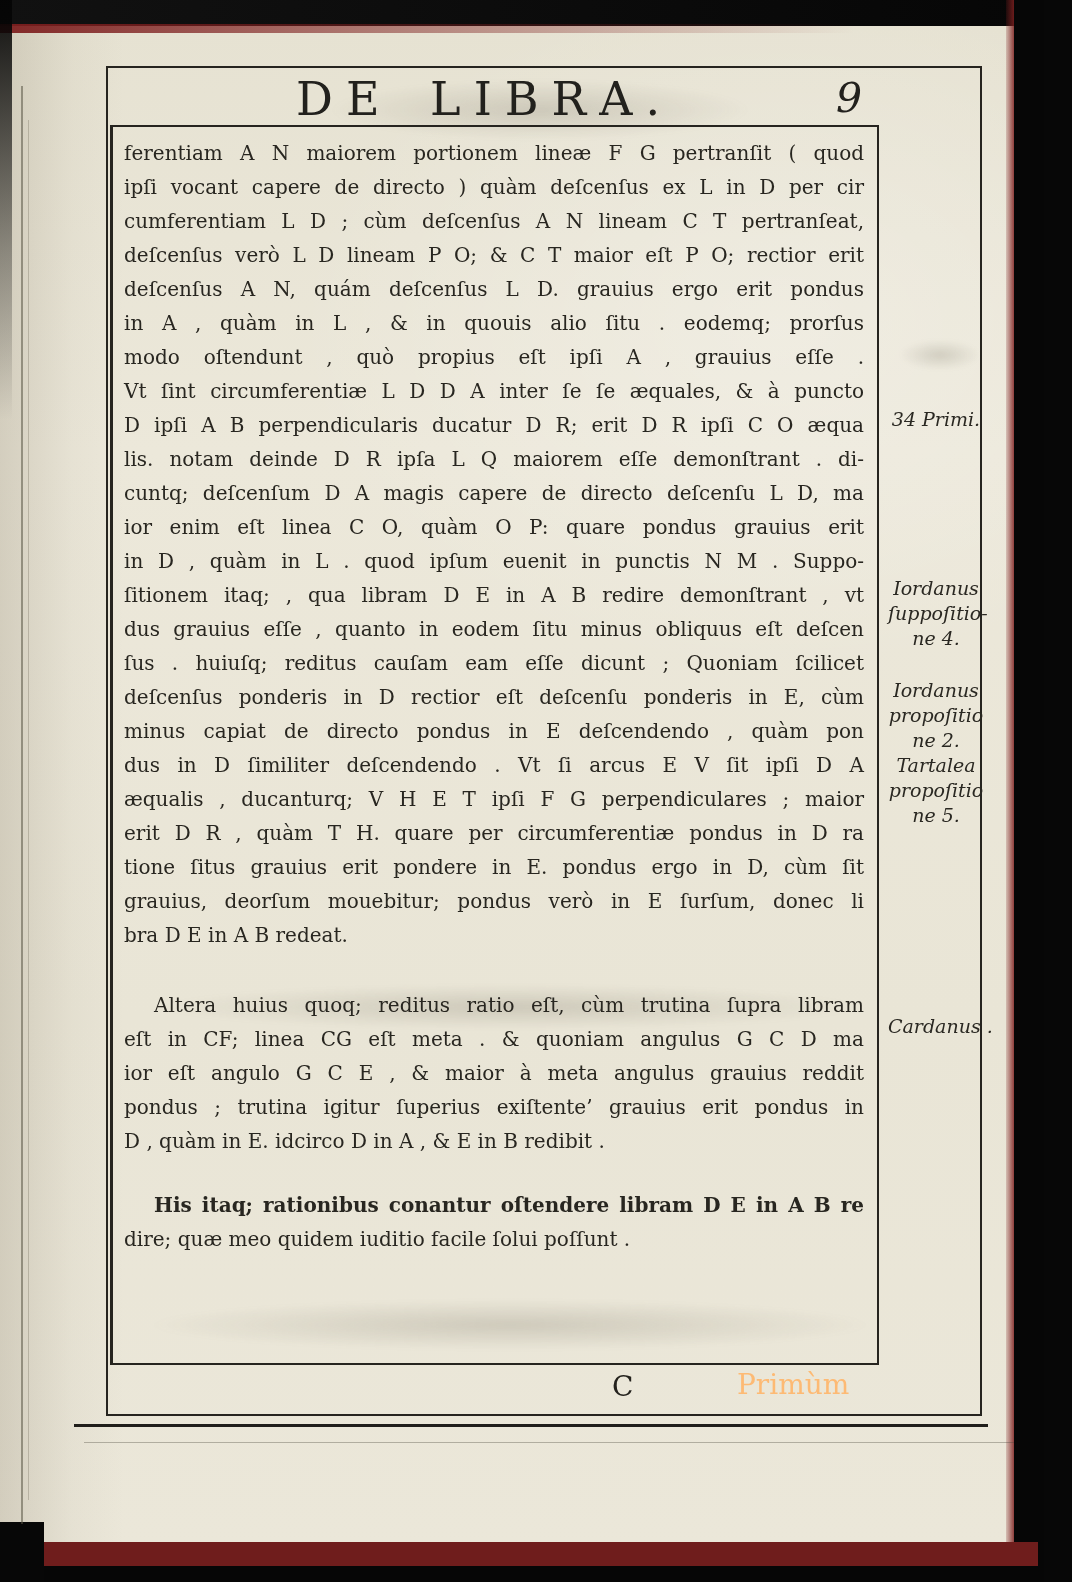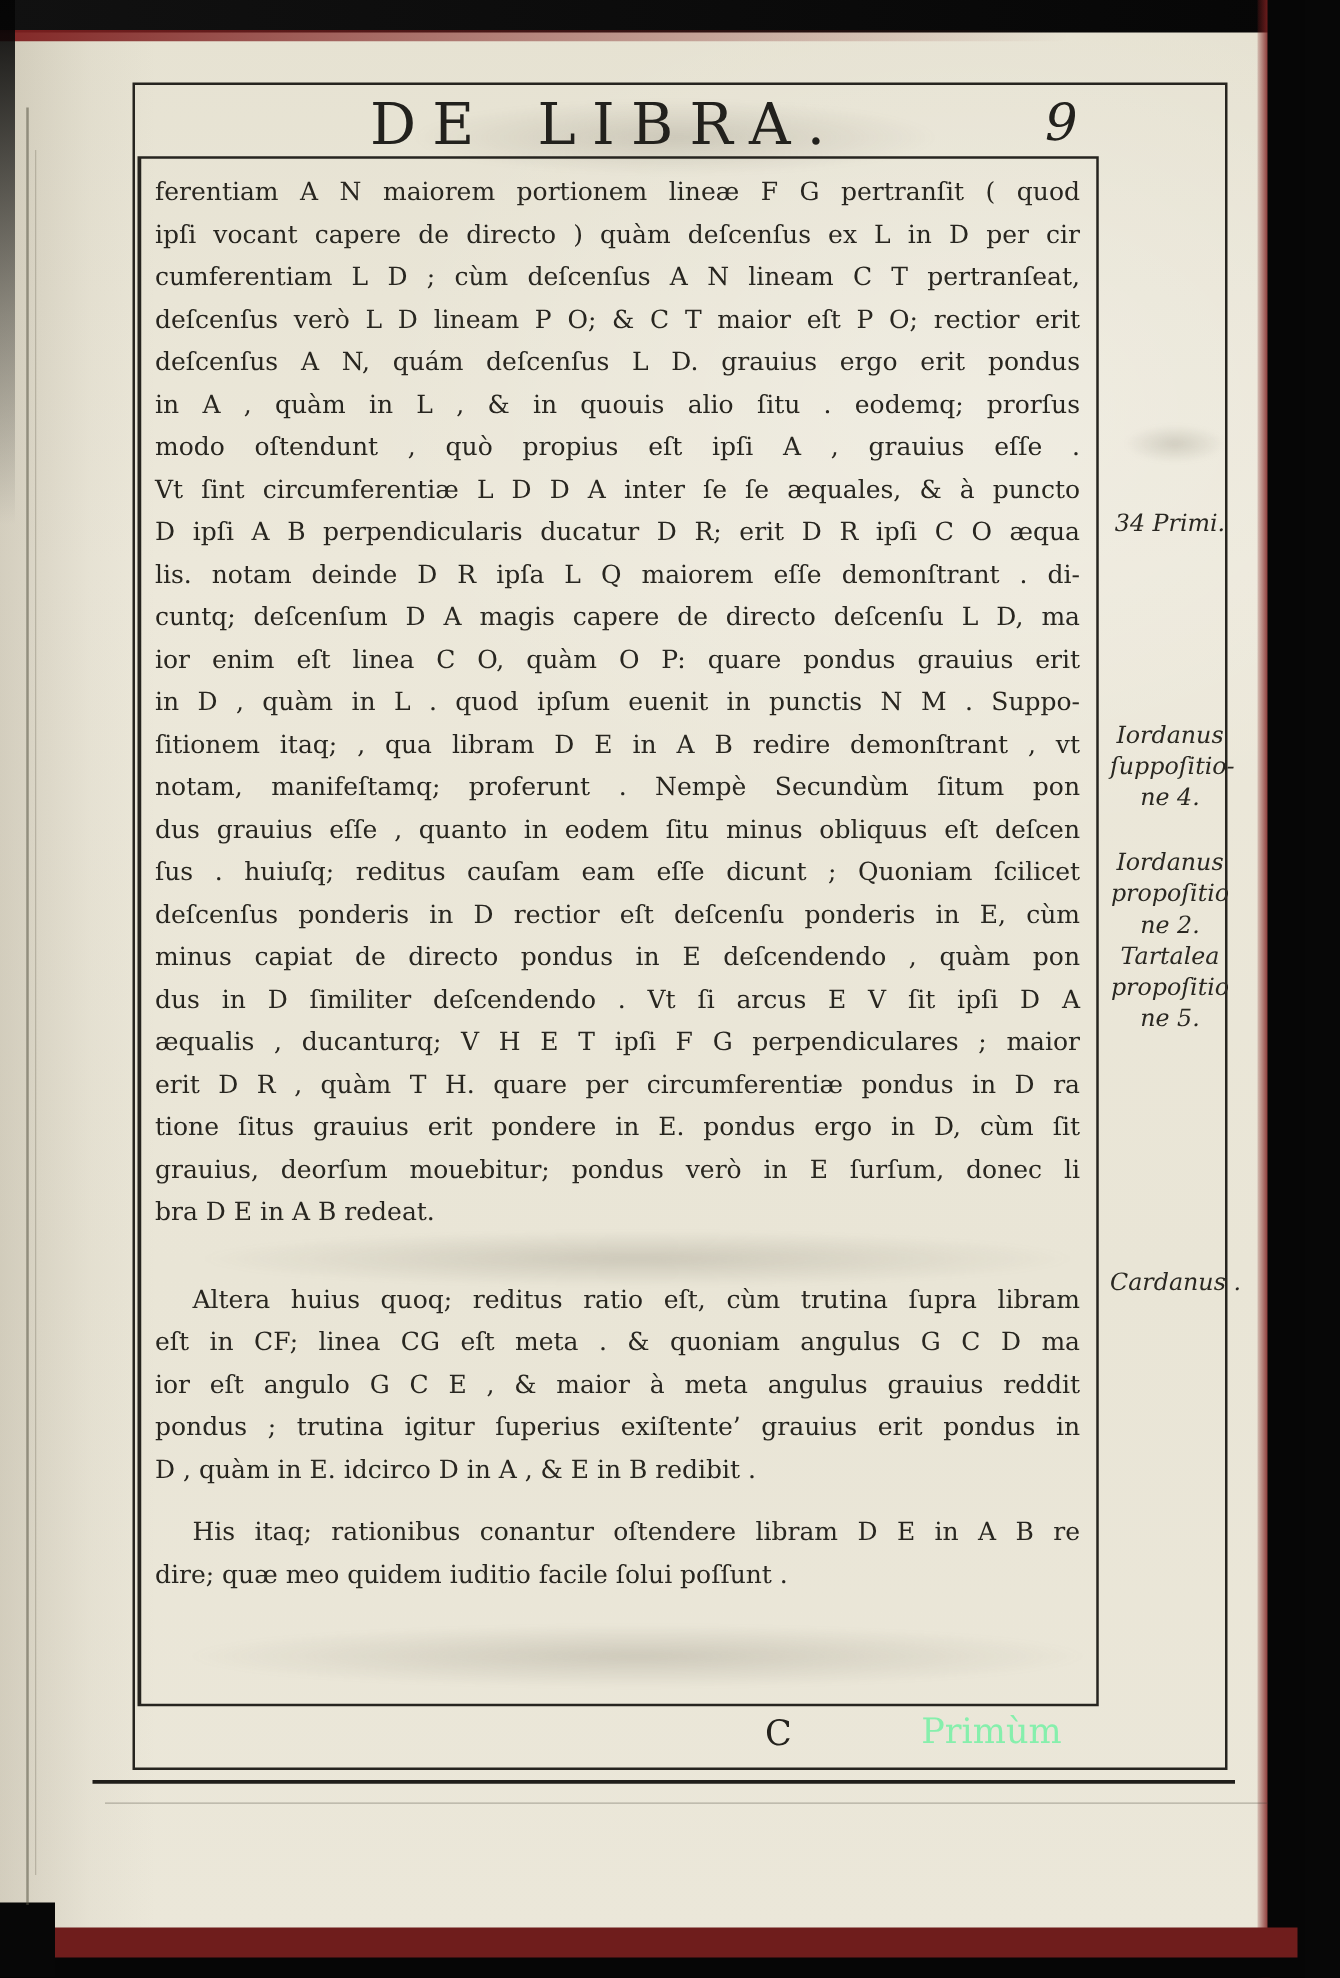--- a/index.html
+++ b/index.html
@@ -57,38 +57,38 @@
 
   
   #body-text{
     position:absolute;left:124px;top:136px;width:740px;
     font-size:20px;line-height:34px;color:#282620;
   }
   .line{height:34px;white-space:nowrap;text-align:justify;text-align-last:justify;}
   .line.last{text-align-last:left;}
   .line.indent{text-indent:30px;}
   .para2{margin-top:36px;}
-  .para3{margin-top:16px;}
+  .para3{margin-top:30px;font-weight:bold;}
 
   
   .margin-note{
     position:absolute;left:888px;width:96px;
     font-size:19px;font-style:italic;line-height:25px;color:#2a2822;
     white-space:nowrap;
     text-align:center;
   }
   #note-1{top:407px;}
   #note-2{top:576px;}
   #note-3{top:678px;}
   #note-4{top:753px;font-style:italic;}
   #note-5{top:1014px;}
 
   
   #signature-mark{position:absolute;left:612px;top:1370px;font-size:28px;color:#24221d;}
-  #catchword{position:absolute;left:737px;top:1368px;font-size:28px;color:#86efac;}
+  #catchword{position:absolute;left:737px;top:1368px;font-size:28px;color:#fdba74;}
 
   
   .ghost{position:absolute;background:radial-gradient(ellipse closest-side,rgba(110,104,88,.22),rgba(110,104,88,0));filter:blur(2px);}
   #ghost-header{left:330px;top:80px;width:420px;height:60px;}
   #ghost-gap1{left:160px;top:985px;width:700px;height:44px;}
   #ghost-gap2{left:150px;top:1300px;width:720px;height:50px;}
   #ghost-right{left:900px;top:340px;width:80px;height:30px;}
 </style>
 </head>
 <body>
@@ -128,21 +128,20 @@
     <div class="line">deſcenſus A N, quám deſcenſus L D. grauius ergo erit pondus</div>
     <div class="line">in A , quàm in L , &amp; in quouis alio ſitu . eodemq; prorſus</div>
     <div class="line">modo oſtendunt , quò propius eſt ipſi A , grauius eſſe .</div>
     <div class="line">Vt ſint circumferentiæ L D D A inter ſe ſe æquales, &amp; à puncto</div>
     <div class="line">D ipſi A B perpendicularis ducatur D R; erit D R ipſi C O æqua</div>
     <div class="line">lis. notam deinde D R ipſa L Q maiorem eſſe demonſtrant . di-</div>
     <div class="line">cuntq; deſcenſum D A magis capere de directo deſcenſu L D, ma</div>
     <div class="line">ior enim eſt linea C O, quàm O P: quare pondus grauius erit</div>
     <div class="line">in D , quàm in L . quod ipſum euenit in punctis N M . Suppo-</div>
     <div class="line">ſitionem itaq; , qua libram D E in A B redire demonſtrant , vt</div>
-    <div class="line">notam, manifeſtamq; proferunt . Nempè Secundùm ſitum pon</div>
     <div class="line">dus grauius eſſe , quanto in eodem ſitu minus obliquus eſt deſcen</div>
     <div class="line">ſus . huiuſq; reditus cauſam eam eſſe dicunt ; Quoniam ſcilicet</div>
     <div class="line">deſcenſus ponderis in D rectior eſt deſcenſu ponderis in E, cùm</div>
     <div class="line">minus capiat de directo pondus in E deſcendendo , quàm pon</div>
     <div class="line">dus in D ſimiliter deſcendendo . Vt ſi arcus E V ſit ipſi D A</div>
     <div class="line">æqualis , ducanturq; V H E T ipſi F G perpendiculares ; maior</div>
     <div class="line">erit D R , quàm T H. quare per circumferentiæ pondus in D ra</div>
     <div class="line">tione ſitus grauius erit pondere in E. pondus ergo in D, cùm ſit</div>
     <div class="line">grauius, deorſum mouebitur; pondus verò in E ſurſum, donec li</div>
     <div class="line last">bra D E in A B redeat.</div>

